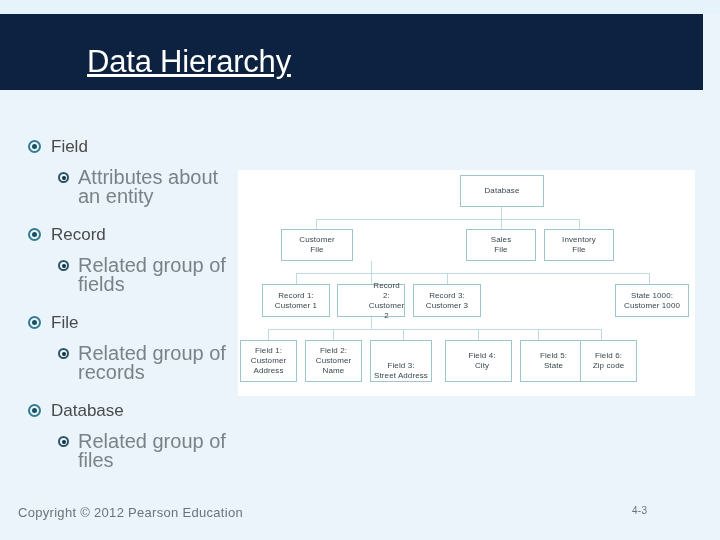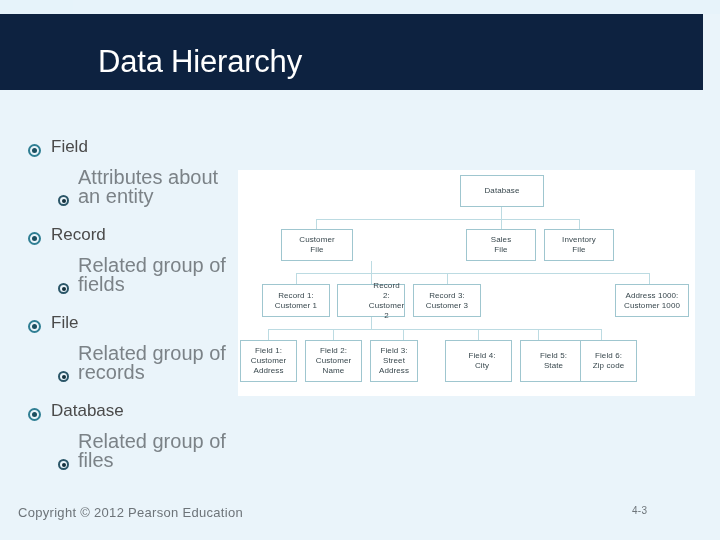--- a/index.html
+++ b/index.html
@@ -39,40 +39,41 @@
   .title-bar {
     position: absolute;
     left: 0;
     top: 14px;
     width: 703px;
     height: 76px;
     background: #0d2240;
   }
   .title-text {
     position: absolute;
-    left: 98px;
+    left: 87px;
     top: 30px;
     color: #ffffff;
     font-size: 31px;
     font-weight: 400;
     letter-spacing: -0.2px;
     line-height: 36px;
     white-space: nowrap;
+    text-decoration: underline;
   }
 
   
   .bullets {
     position: absolute;
     left: 28px;
     top: 136px;
     width: 215px;
   }
   .b-row {
     display: flex;
-    align-items: flex-end;
+    align-items: flex-start;
   }
   .b-l1 { margin-bottom: 11px; }
   .b-l2 { margin-bottom: 18px; margin-left: 30px; }
   .b-l2.last { margin-bottom: 0; }
 
   .bullet-mark {
     flex: 0 0 auto;
     position: relative;
     width: 13px;
     height: 13px;
@@ -287,40 +288,40 @@
       </div>
     </div>
     <div class="node" style="left:175px; top:114px; width:68px; height:33px;">
       <div>
         <div>Record 3:</div>
         <div>Customer 3</div>
       </div>
     </div>
     <div class="node" style="left:377px; top:114px; width:74px; height:33px;">
       <div>
-        <div>Address 1000:</div>
+        <div>State 1000:</div>
         <div>Customer 1000</div>
       </div>
     </div>
 
     <div class="node" style="left:2px; top:170px; width:57px; height:42px;">
       <div>
         <div>Field 1:</div>
         <div>Customer</div>
         <div>Address</div>
       </div>
     </div>
     <div class="node" style="left:67px; top:170px; width:57px; height:42px;">
       <div>
         <div>Field 2:</div>
         <div>Customer</div>
         <div>Name</div>
       </div>
     </div>
-    <div class="node" style="left:132px; top:170px; width:48px; height:42px;">
+    <div class="node" style="left:132px; top:170px; width:62px; height:42px;align-items:flex-end;">
       <div>
         <div>Field 3:</div>
         <div>Street Address</div>
       </div>
     </div>
     <div class="node" style="left:207px; top:170px; width:67px; height:42px;padding-left:7px;">
       <div>
         <div>Field 4:</div>
         <div>City</div>
       </div>

